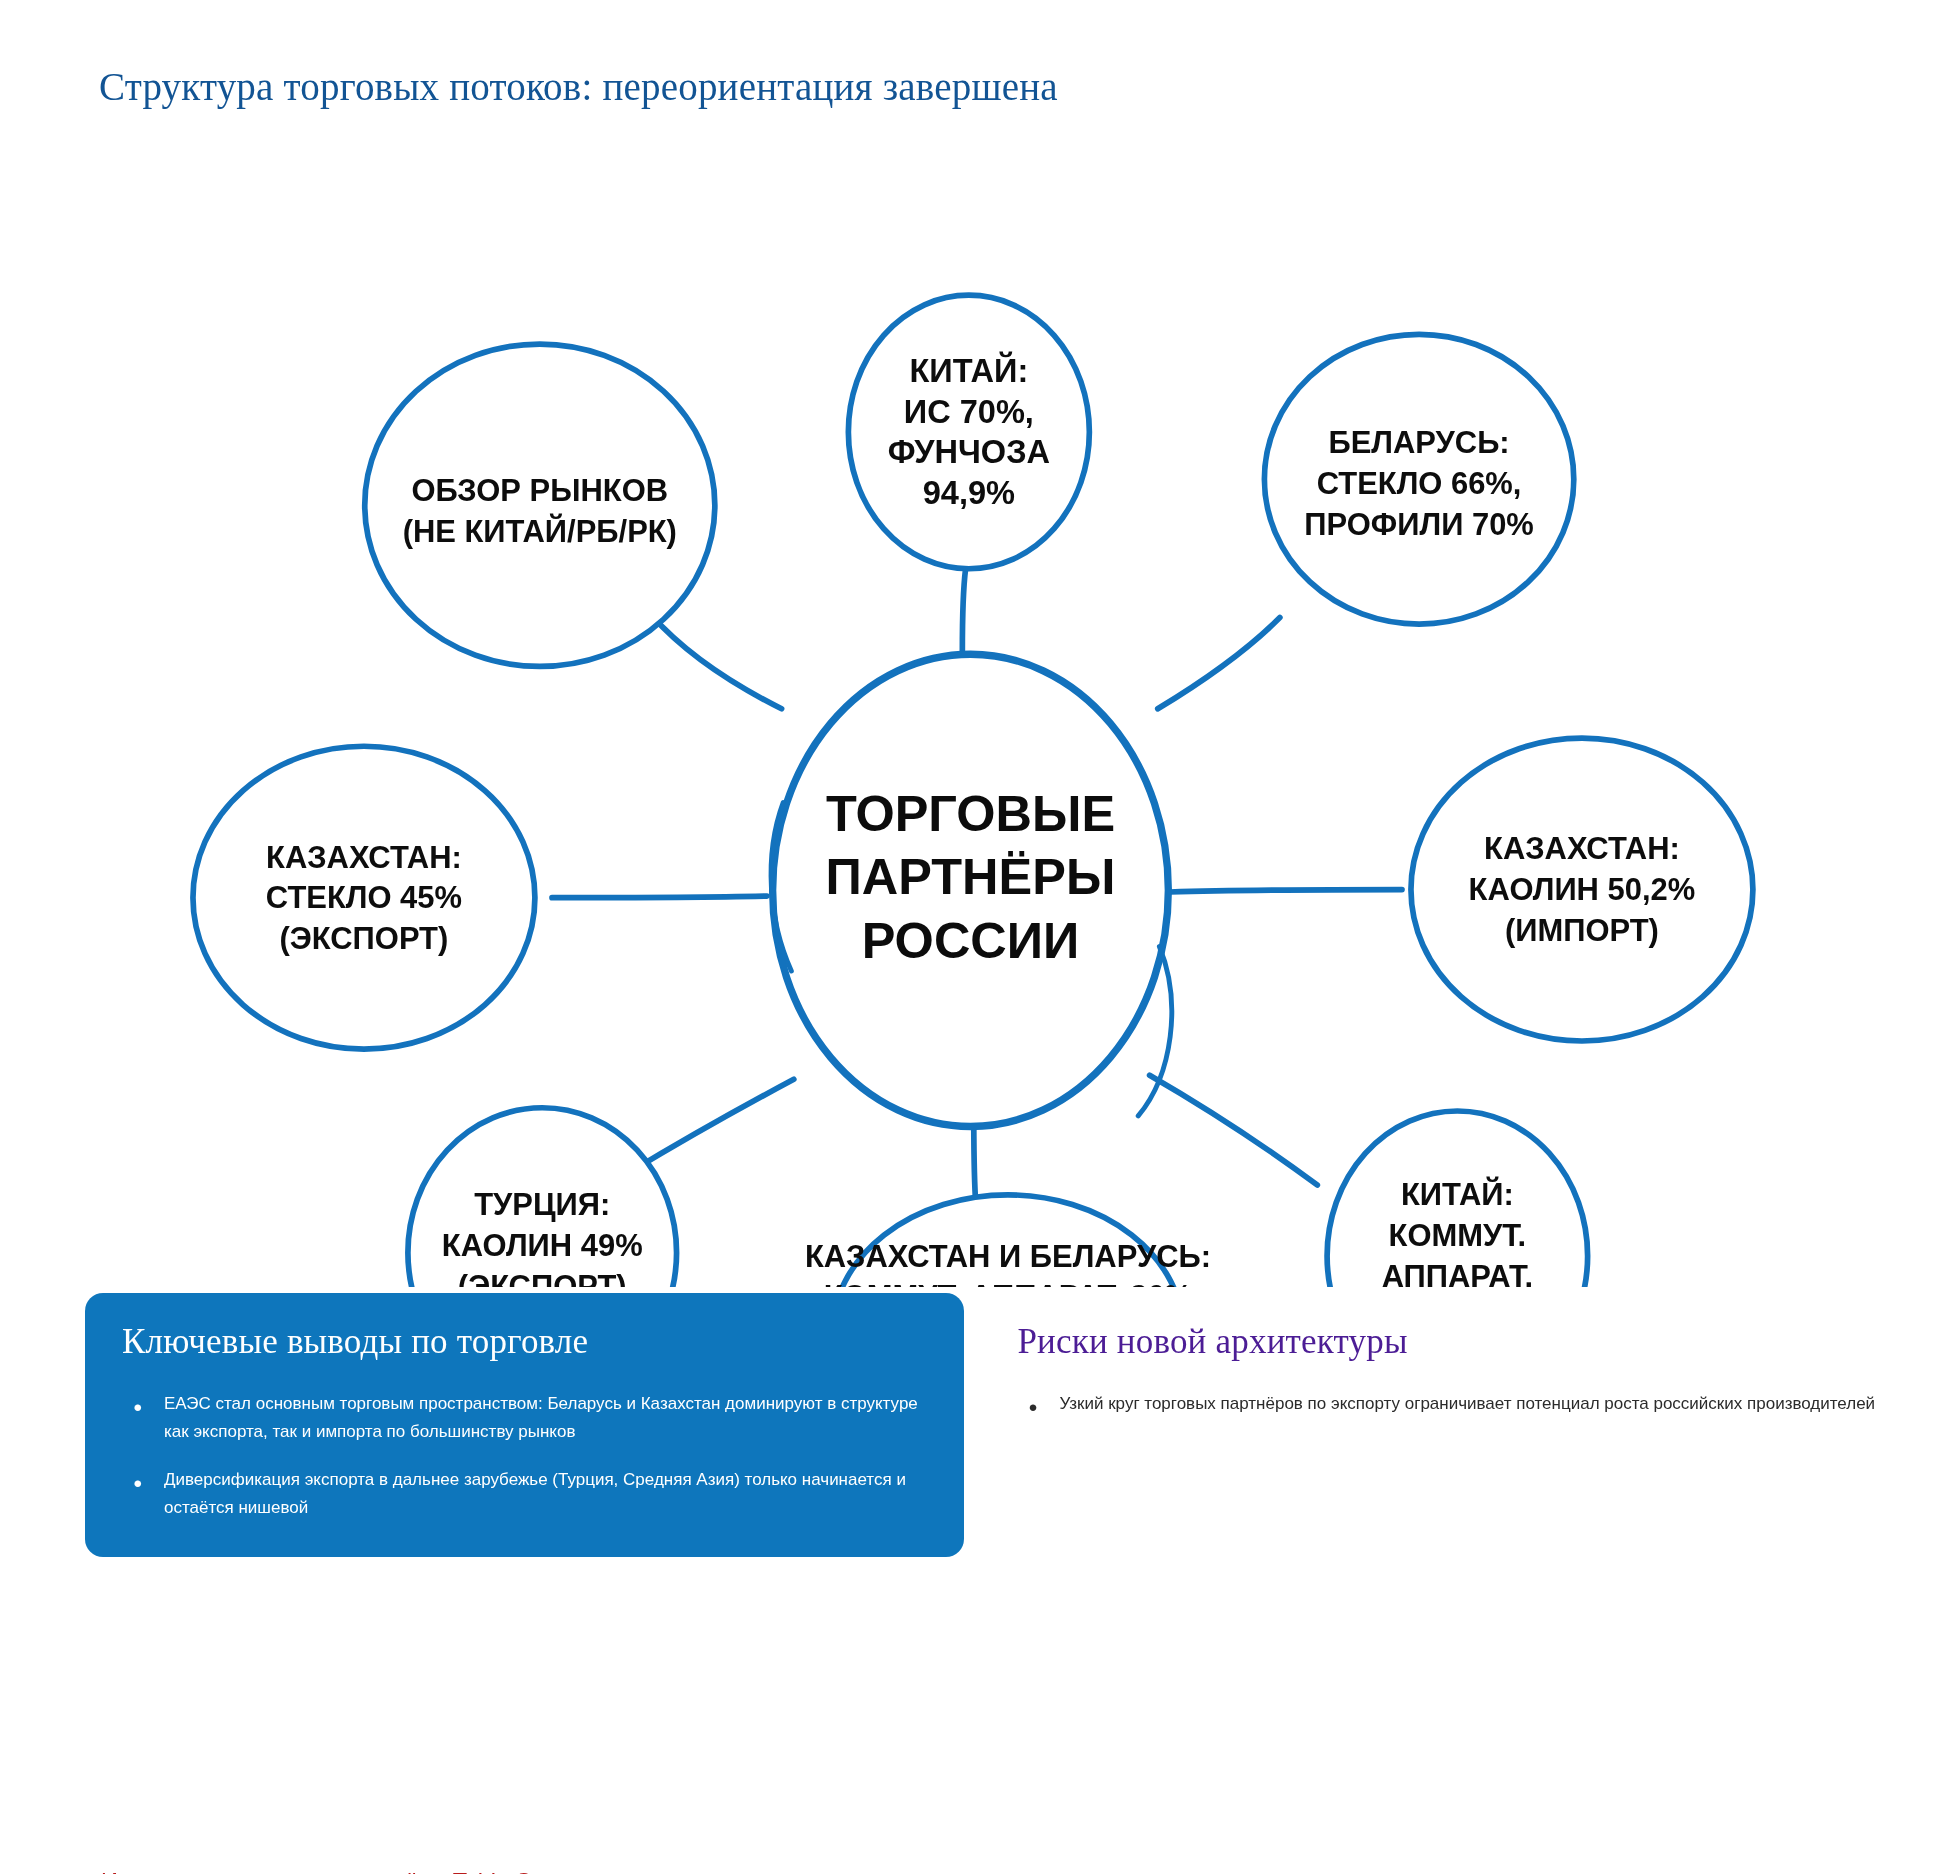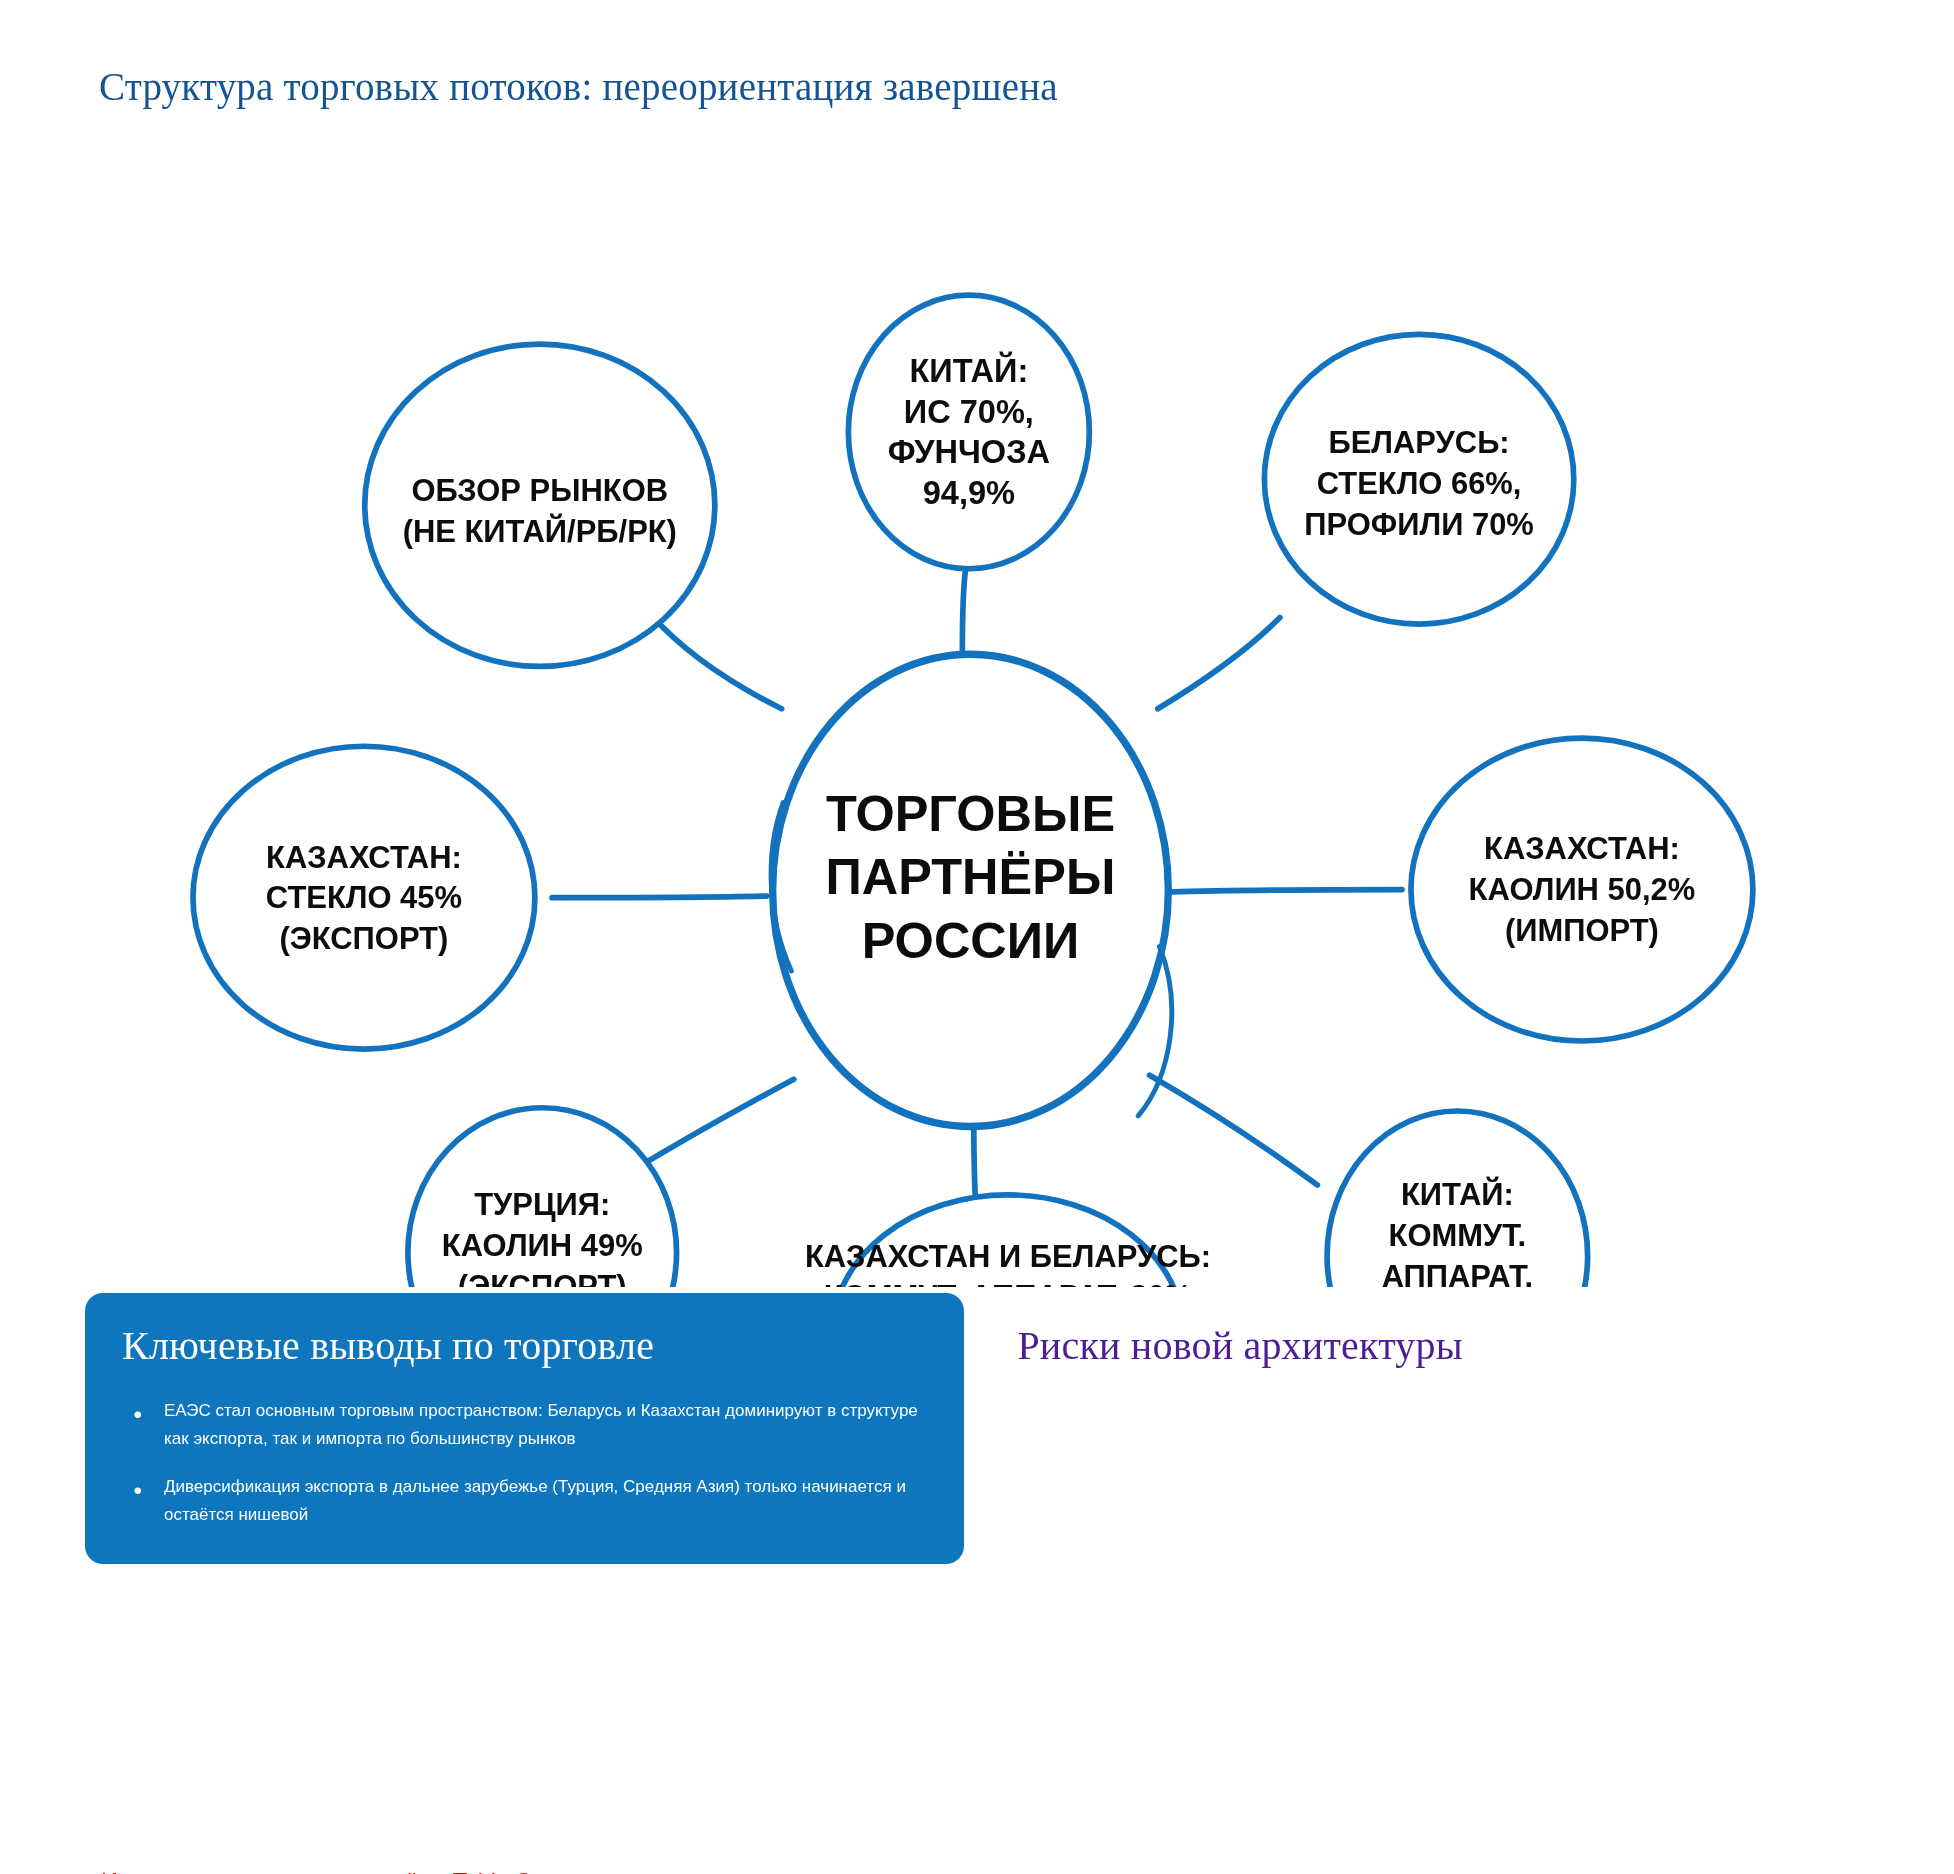--- a/index.html
+++ b/index.html
@@ -95,21 +95,21 @@
     box-sizing: border-box;
   }
   .panel-right {
     margin-left: 42px;
     width: 896px;
     padding: 29px 11.4px 36px 11.4px;
     box-sizing: border-box;
   }
   .panel-heading {
     font-family: "Liberation Serif", serif;
-    font-size: 40px;
+    font-size: 35px;
     font-weight: 400;
     margin: 0 0 28px 0;
     letter-spacing: 0.2px;
   }
   .panel-left .panel-heading { color: #ffffff; }
   .panel-right .panel-heading { color: #4c1d95; }
 
   ul.bullets {
     list-style: none;
     margin: 0;
@@ -247,19 +247,20 @@
     <div class="panel-heading">Ключевые выводы по торговле</div>
     <ul class="bullets">
       <li>ЕАЭС стал основным торговым пространством: Беларусь и Казахстан доминируют в структуре как экспорта, так и импорта по большинству рынков</li>
       <li>Диверсификация экспорта в дальнее зарубежье (Турция, Средняя Азия) только начинается и остаётся нишевой</li>
     </ul>
   </div>
 
   <div class="panel-right">
     <div class="panel-heading">Риски новой архитектуры</div>
     <ul class="bullets">
+      <li>Узкий круг торговых партнёров по экспорту ограничивает потенциал роста российских производителей</li>
     </ul>
   </div>
 
 </div>
 
 <div class="source-note">Источник: аналитика и расчёты Tebiz Group</div>
 
 
 </body></html>

